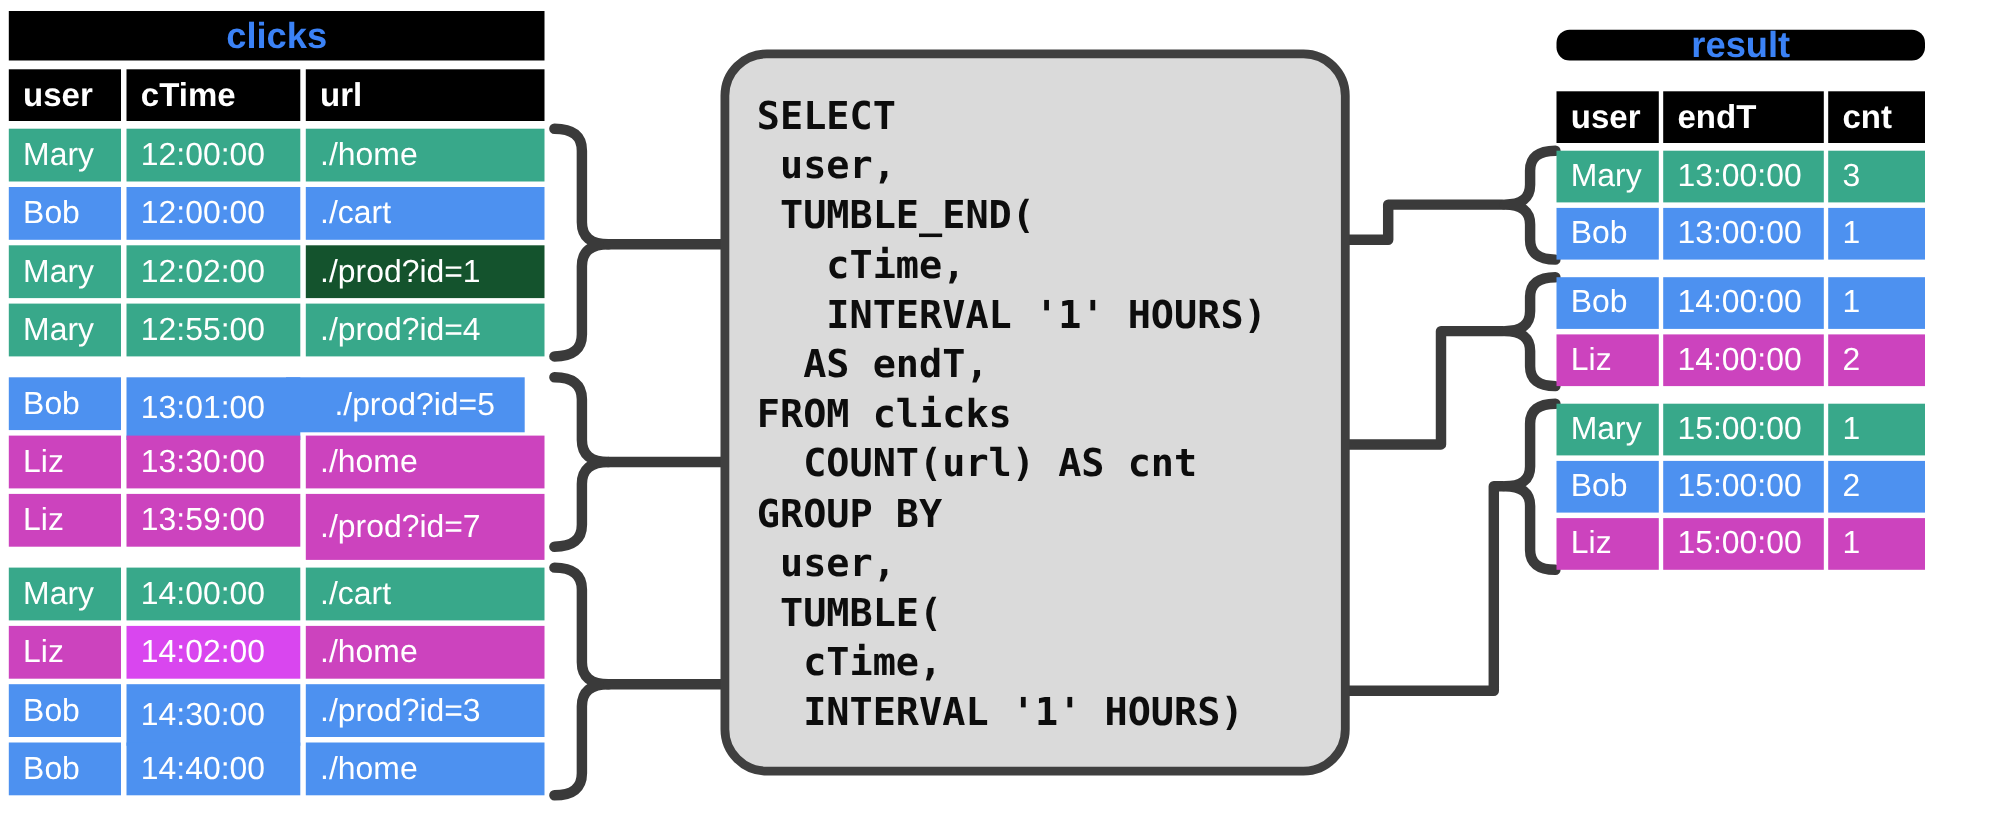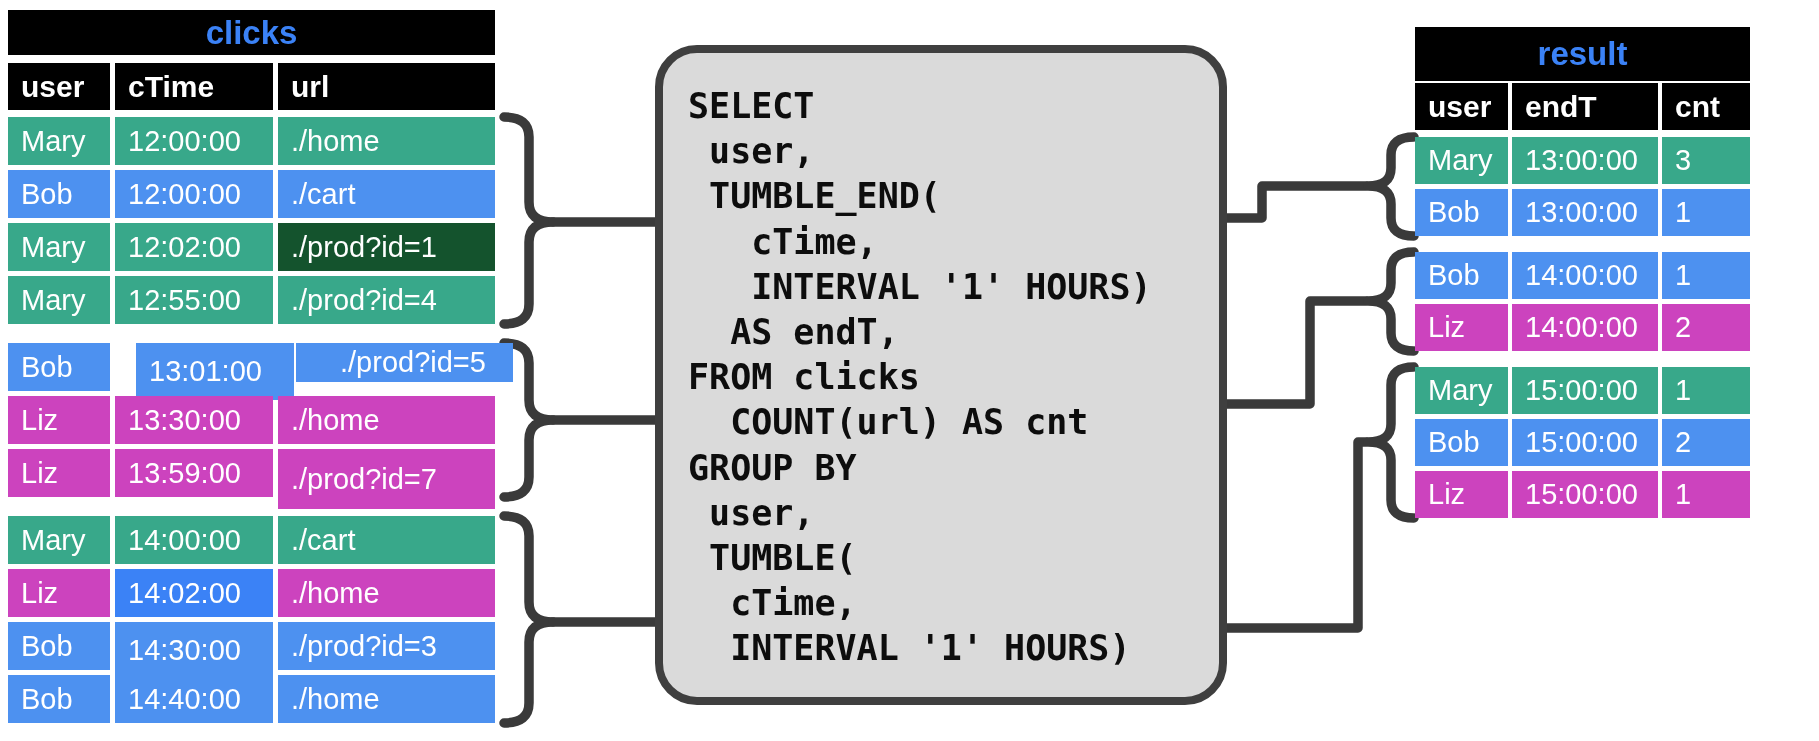--- a/index.html
+++ b/index.html
@@ -63,46 +63,46 @@
       <div class="abs rowcell" style="left: 8px; top: 170px; width: 102px; height: 48px; background: rgb(77, 145, 240);">Bob</div>
       <div class="abs rowcell" style="left: 115px; top: 170px; width: 158px; height: 48px; background: rgb(77, 145, 240);">12:00:00</div>
       <div class="abs rowcell" style="left: 278px; top: 170px; width: 217px; height: 48px; background: rgb(77, 145, 240);">./cart</div>
       <div class="abs rowcell" style="left: 8px; top: 223px; width: 102px; height: 48px; background: rgb(56, 168, 138);">Mary</div>
       <div class="abs rowcell" style="left: 115px; top: 223px; width: 158px; height: 48px; background: rgb(56, 168, 138);">12:02:00</div>
       <div class="abs rowcell" style="left: 278px; top: 223px; width: 217px; height: 48px; background: #14532d;">./prod?id=1</div>
       <div class="abs rowcell" style="left: 8px; top: 276px; width: 102px; height: 48px; background: rgb(56, 168, 138);">Mary</div>
       <div class="abs rowcell" style="left: 115px; top: 276px; width: 158px; height: 48px; background: rgb(56, 168, 138);">12:55:00</div>
       <div class="abs rowcell" style="left: 278px; top: 276px; width: 217px; height: 48px; background: rgb(56, 168, 138);">./prod?id=4</div>
       <div class="abs rowcell" style="left: 8px; top: 343px; width: 102px; height: 48px; background: rgb(77, 145, 240);">Bob</div>
-      <div class="abs rowcell" style="left: 115px; top: 343px; width: 158px; height: 57px; background: rgb(77, 145, 240); margin-left: 21px;">13:01:00</div>
-      <div class="abs rowcell" style="left: 296px; top: 343px; width: 217px; height: 39px; background: rgb(77, 145, 240); padding-left: 44px;">./prod?id=5</div>
+      <div class="abs rowcell" style="left: 115px; top: 343px; width: 158px; height: 57px; background: rgb(77, 145, 240);">13:01:00</div>
+      <div class="abs rowcell" style="left: 260px; top: 343px; width: 217px; height: 50px; background: rgb(77, 145, 240); padding-left: 44px;">./prod?id=5</div>
       <div class="abs rowcell" style="left: 8px; top: 396px; width: 102px; height: 48px; background: rgb(204, 67, 190);">Liz</div>
       <div class="abs rowcell" style="left: 115px; top: 396px; width: 158px; height: 48px; background: rgb(204, 67, 190);">13:30:00</div>
       <div class="abs rowcell" style="left: 278px; top: 396px; width: 217px; height: 48px; background: rgb(204, 67, 190);">./home</div>
       <div class="abs rowcell" style="left: 8px; top: 449px; width: 102px; height: 48px; background: rgb(204, 67, 190);">Liz</div>
       <div class="abs rowcell" style="left: 115px; top: 449px; width: 158px; height: 48px; background: rgb(204, 67, 190);">13:59:00</div>
       <div class="abs rowcell" style="left: 278px; top: 449px; width: 217px; height: 60px; background: rgb(204, 67, 190);">./prod?id=7</div>
       <div class="abs rowcell" style="left: 8px; top: 516px; width: 102px; height: 48px; background: rgb(56, 168, 138);">Mary</div>
       <div class="abs rowcell" style="left: 115px; top: 516px; width: 158px; height: 48px; background: rgb(56, 168, 138);">14:00:00</div>
       <div class="abs rowcell" style="left: 278px; top: 516px; width: 217px; height: 48px; background: rgb(56, 168, 138);">./cart</div>
       <div class="abs rowcell" style="left: 8px; top: 569px; width: 102px; height: 48px; background: rgb(204, 67, 190);">Liz</div>
-      <div class="abs rowcell" style="left: 115px; top: 569px; width: 158px; height: 48px; background: #3b82f6;">14:02:00</div>
+      <div class="abs rowcell" style="left: 115px; top: 569px; width: 158px; height: 48px; background: #d946ef;">14:02:00</div>
       <div class="abs rowcell" style="left: 278px; top: 569px; width: 217px; height: 48px; background: rgb(204, 67, 190);">./home</div>
       <div class="abs rowcell" style="left: 8px; top: 622px; width: 102px; height: 48px; background: rgb(77, 145, 240);">Bob</div>
       <div class="abs rowcell" style="left: 115px; top: 622px; width: 158px; height: 56px; background: rgb(77, 145, 240);">14:30:00</div>
       <div class="abs rowcell" style="left: 278px; top: 622px; width: 217px; height: 48px; background: rgb(77, 145, 240);">./prod?id=3</div>
       <div class="abs rowcell" style="left: 8px; top: 675px; width: 102px; height: 48px; background: rgb(77, 145, 240);">Bob</div>
       <div class="abs rowcell" style="left: 115px; top: 675px; width: 158px; height: 48px; background: rgb(77, 145, 240);">14:40:00</div>
       <div class="abs rowcell" style="left: 278px; top: 675px; width: 217px; height: 48px; background: rgb(77, 145, 240);">./home</div>
     </div>
 
   <div class="sqlbox"></div>
   <div class="sqlcode" id="sql-code"><div>SELECT</div><div> user,</div><div> TUMBLE_END(</div><div>   cTime,</div><div>   INTERVAL '1' HOURS)</div><div>  AS endT,</div><div>FROM clicks</div><div>  COUNT(url) AS cnt</div><div>GROUP BY</div><div> user,</div><div> TUMBLE(</div><div>  cTime,</div><div>  INTERVAL '1' HOURS)</div></div>
 
-  <div class="abs titlebar" style="left:1415px;top:27px;width:335px;height:54px;">result</div>
+  <div class="abs titlebar" style="left:1415px;top:27px;width:335px;height:28px;border-radius:12px;">result</div>
   <div class="abs headcell" style="left:1415px;top:83px;width:93px;height:47px;">user</div>
   <div class="abs headcell" style="left:1512px;top:83px;width:146px;height:47px;">endT</div>
   <div class="abs headcell" style="left:1662px;top:83px;width:88px;height:47px;">cnt</div>
   <div id="result-rows">
       <div class="abs rowcell" style="left: 1415px; top: 137px; width: 93px; height: 47px; background: rgb(56, 168, 138);">Mary</div>
       <div class="abs rowcell" style="left: 1512px; top: 137px; width: 146px; height: 47px; background: rgb(56, 168, 138);">13:00:00</div>
       <div class="abs rowcell" style="left: 1662px; top: 137px; width: 88px; height: 47px; background: rgb(56, 168, 138);">3</div>
       <div class="abs rowcell" style="left: 1415px; top: 189px; width: 93px; height: 47px; background: rgb(77, 145, 240);">Bob</div>
       <div class="abs rowcell" style="left: 1512px; top: 189px; width: 146px; height: 47px; background: rgb(77, 145, 240);">13:00:00</div>
       <div class="abs rowcell" style="left: 1662px; top: 189px; width: 88px; height: 47px; background: rgb(77, 145, 240);">1</div>

